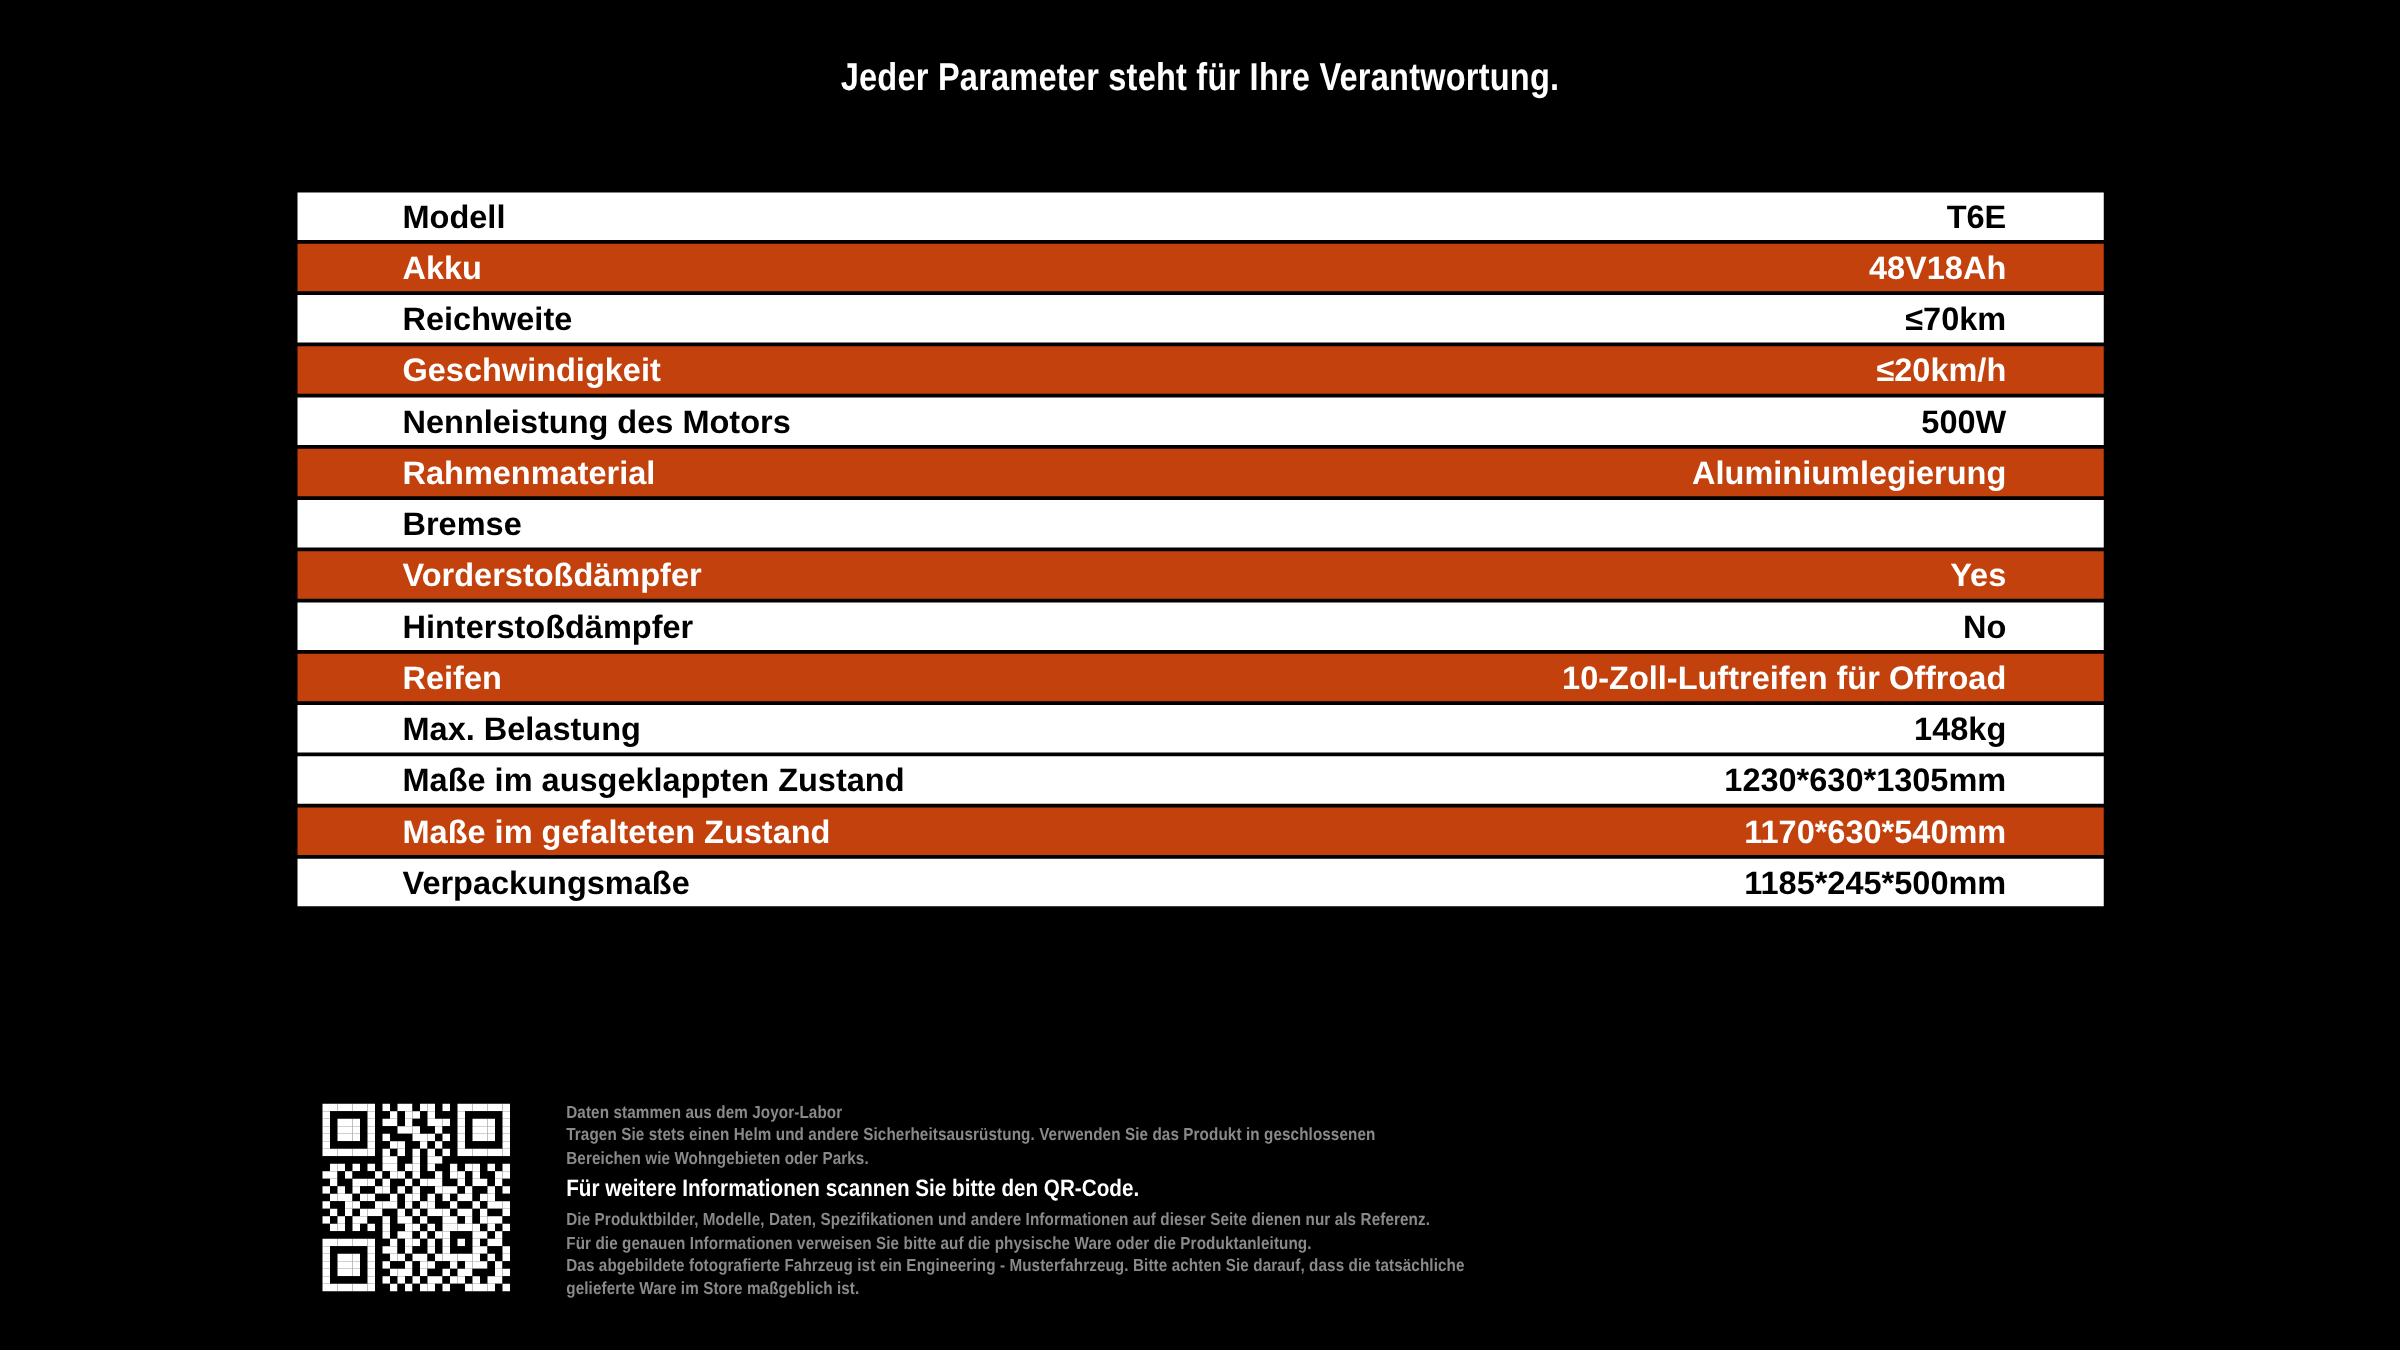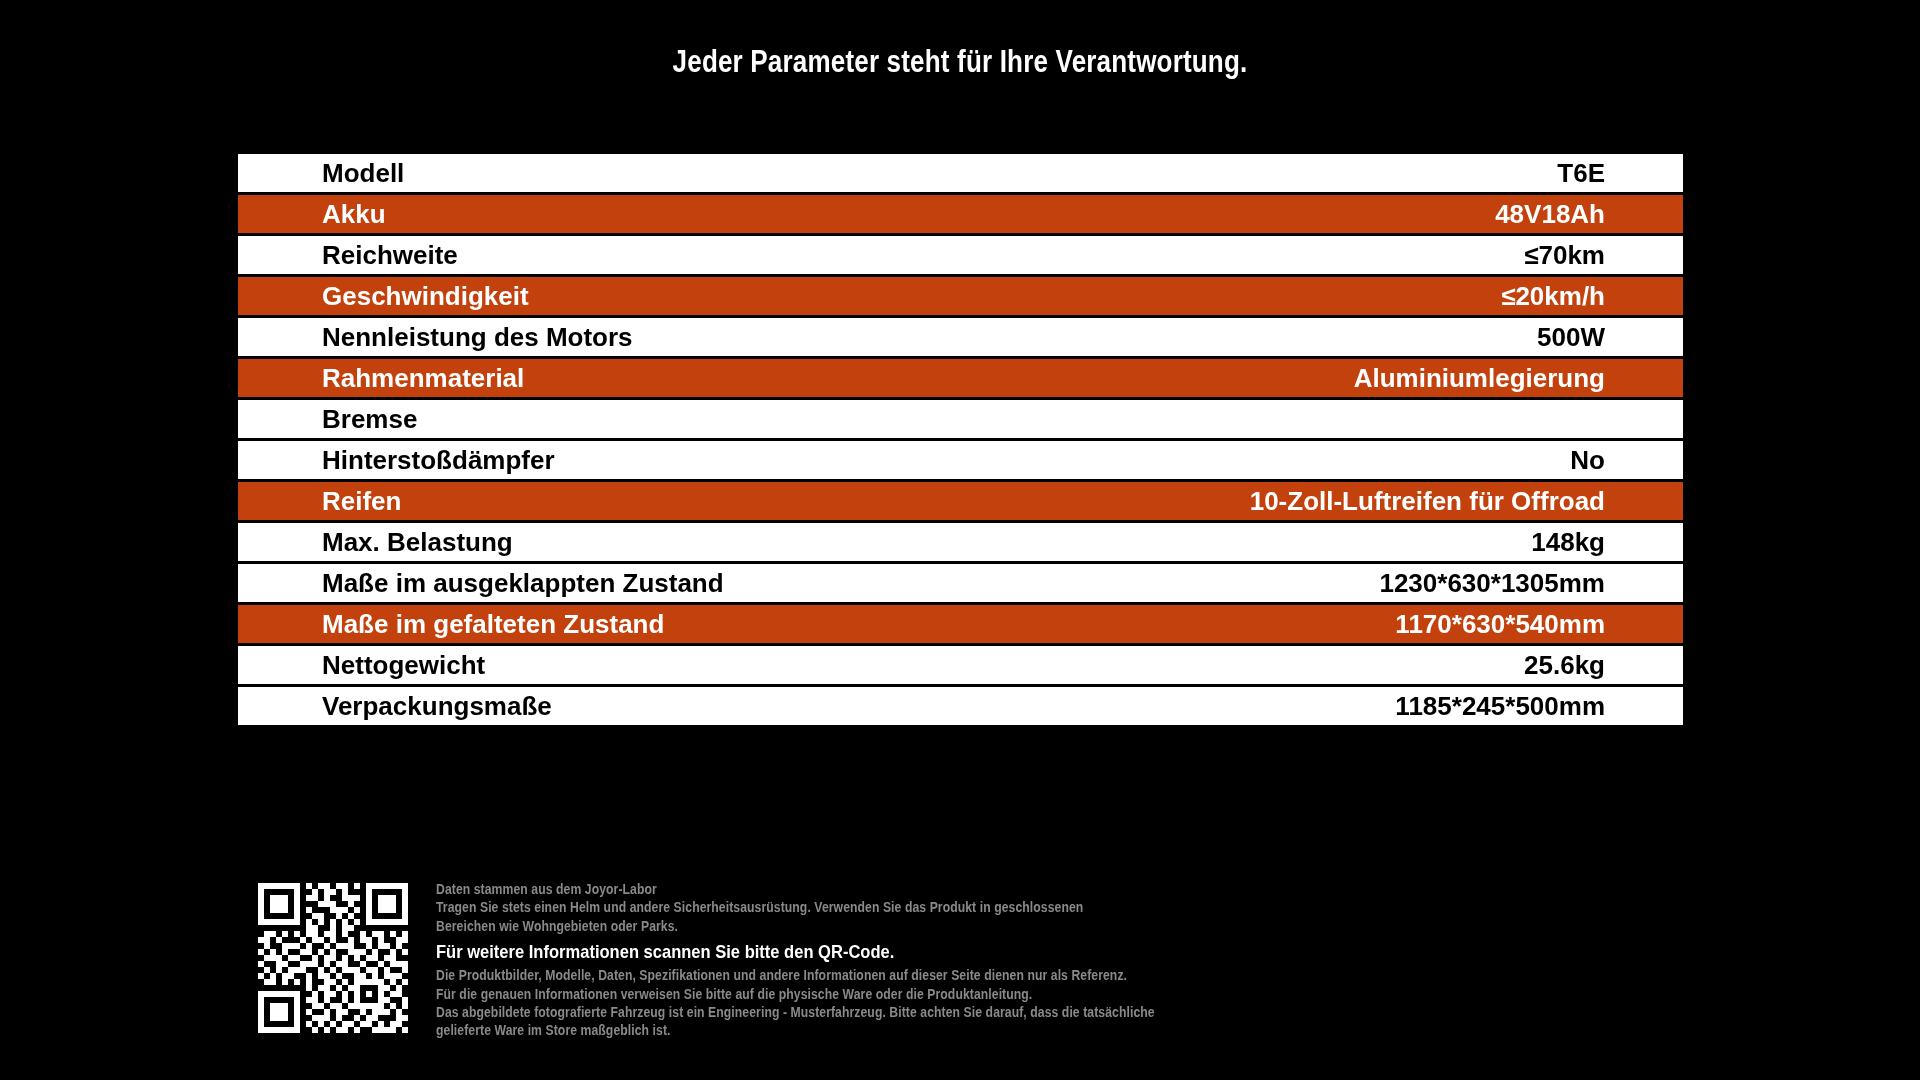--- a/index.html
+++ b/index.html
@@ -19,21 +19,21 @@
   .row.dark  { background:#c2410c; color:#ffffff; }
   .cell { white-space:nowrap; }
   .value { text-align:right; }
 
   .qr { position:absolute; left:258px; top:883px; width:150px; height:150px;
         display:grid; grid-template-columns:repeat(25,1fr); grid-template-rows:repeat(25,1fr);
         background:#000; }
   .qr div { background:#000; }
   .qr div.w { background:#fff; }
 
-  .notes { position:absolute; left:436px; top:880px; color:#8a8a8a; }
+  .notes { position:absolute; left:453px; top:880px; color:#8a8a8a; }
   .note-line, .notes-top div, .notes-bottom div {
         font-size:14px; line-height:18.4px; font-weight:bold; white-space:nowrap;
         transform:scaleX(0.87); transform-origin:left center; letter-spacing:0.1px; }
   .cta { color:#ffffff; font-size:19px; line-height:22px; font-weight:bold;
          margin:6px 0 3px 0; white-space:nowrap;
          transform:scaleX(0.87); transform-origin:left center; }
 </style>
 </head>
 <body>
 
@@ -62,43 +62,43 @@
         <div class="cell label">Nennleistung des Motors</div>
         <div class="cell value">500W</div>
       </div>
       <div class="row dark">
         <div class="cell label">Rahmenmaterial</div>
         <div class="cell value">Aluminiumlegierung</div>
       </div>
       <div class="row light">
         <div class="cell label">Bremse</div>
       </div>
+      <div class="row dark">
+        <div class="cell label">Vorderstoßdämpfer</div>
+        <div class="cell value">Yes</div>
+      </div>
       <div class="row light">
         <div class="cell label">Hinterstoßdämpfer</div>
         <div class="cell value">No</div>
       </div>
       <div class="row dark">
         <div class="cell label">Reifen</div>
         <div class="cell value">10-Zoll-Luftreifen für Offroad</div>
       </div>
       <div class="row light">
         <div class="cell label">Max. Belastung</div>
         <div class="cell value">148kg</div>
       </div>
       <div class="row light">
         <div class="cell label">Maße im ausgeklappten Zustand</div>
         <div class="cell value">1230*630*1305mm</div>
       </div>
       <div class="row dark">
         <div class="cell label">Maße im gefalteten Zustand</div>
         <div class="cell value">1170*630*540mm</div>
-      </div>
-      <div class="row light">
-        <div class="cell label">Nettogewicht</div>
-        <div class="cell value">25.6kg</div>
       </div>
       <div class="row light">
         <div class="cell label">Verpackungsmaße</div>
         <div class="cell value">1185*245*500mm</div>
       </div>
     </div>
 
   <div class="qr">
       <div class="w"></div>
       <div class="w"></div>

